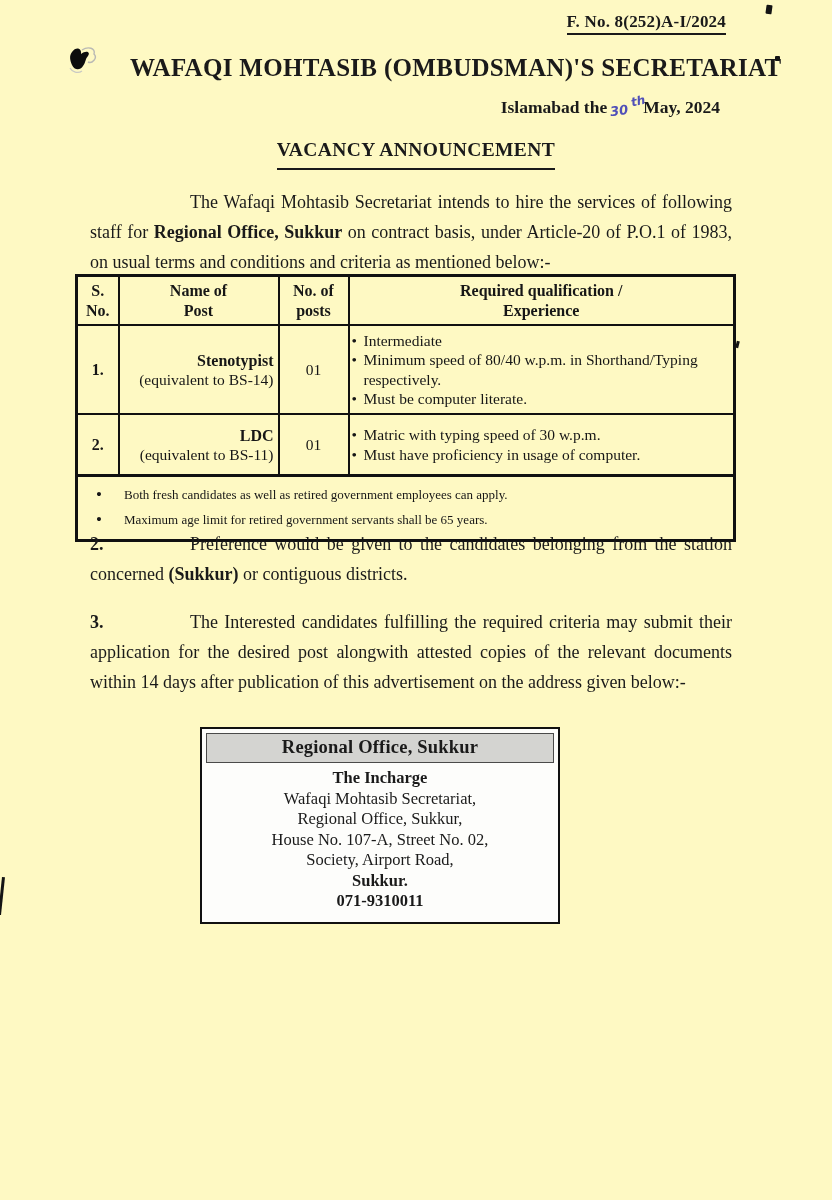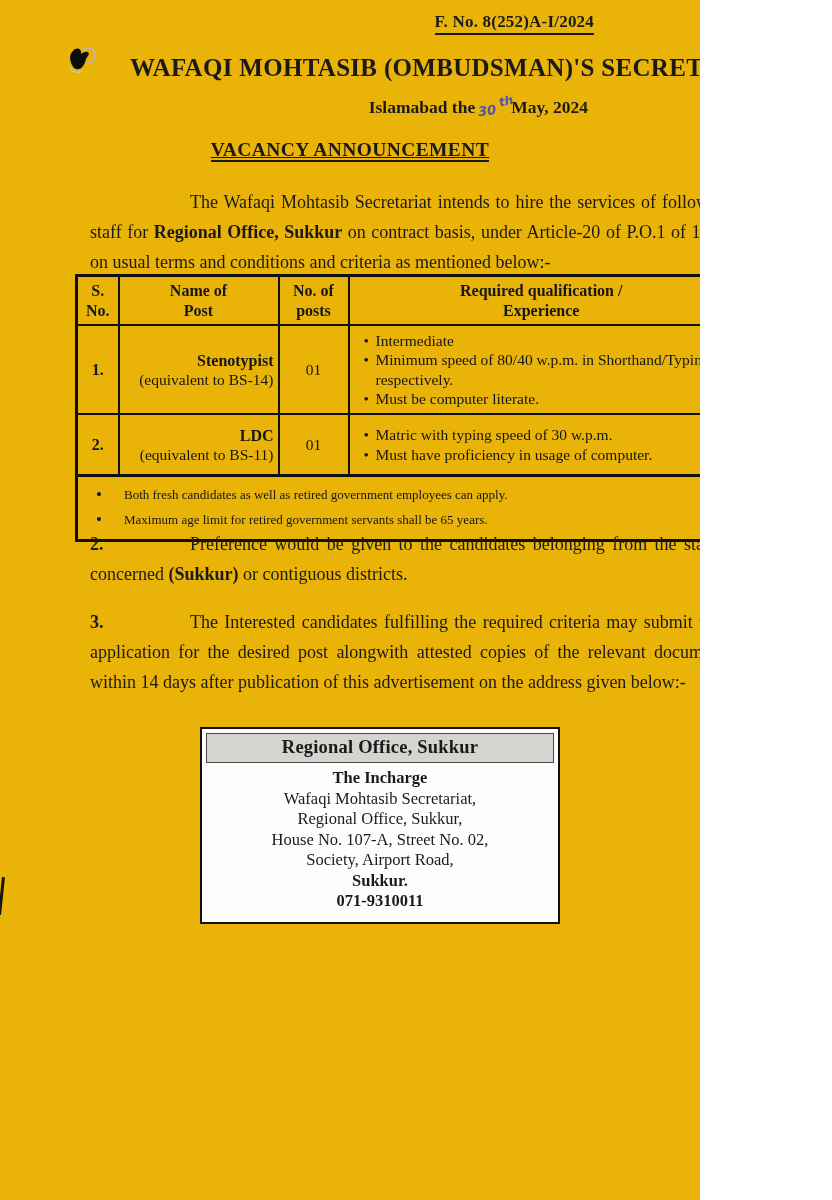--- a/index.html
+++ b/index.html
@@ -1,19 +1,19 @@
 <!DOCTYPE html>
 <html><head>
 <meta charset="utf-8">
 <style>
   html, body { margin: 0; padding: 0; background: #ffffff; }
   .page {
     position: relative;
-    width: 700px; height: 1200px;
-    background: #eab308;
+    width: 832px; height: 1200px;
+    background: #fef9c3;
     font-family: "Liberation Serif", serif;
     color: #1a1a1a;
     overflow: hidden;
   }
 
   
   .file-no {
     position: absolute; top: 12px; right: 106px;
     font-size: 17px; font-weight: bold;
     border-bottom: 2px solid #1a1a1a; padding-bottom: 1px;
@@ -39,21 +39,21 @@
   .hand-ord {
     position: absolute; left: 24px; top: -19px;
     font-family: "DejaVu Sans", sans-serif; font-style: italic;
     font-size: 12px; font-weight: bold; color: #5050b8;
     transform: rotate(-12deg);
   }
   .doc-title {
     position: absolute; top: 139px; left: 0; width: 100%;
     text-align: center; font-size: 19.5px; font-weight: bold; letter-spacing: .4px;
   }
-  .doc-title span { border-bottom: 2.5px solid #1a1a1a; padding-bottom: 0; text-decoration: underline; }
+  .doc-title span { border-bottom: 2.5px solid #1a1a1a; padding-bottom: 8px; }
 
   
   .para {
     position: absolute; left: 82px; width: 642px;
     font-size: 18px; line-height: 30px; text-align: justify;
     margin: 8px;
   }
   .para-1 { top: 179px; text-indent: 100px; }
   .para-2 { top: 521px; }
   .para-3 { top: 599px; }
@@ -69,21 +69,21 @@
   }
   .vtable td, .vtable th { border: 2px solid #111; padding: 2px 4px; vertical-align: middle; }
   .vtable { border: 3px solid #111; }
   .vtable th { font-size: 16px; font-weight: bold; text-align: center; line-height: 20px; height: 43px; padding: 2px; }
   .col-sno { width: 42px; } .col-post { width: 160px; } .col-count { width: 70px; } .col-qual { width: 386px; }
   td.c-sno { text-align: center; font-weight: bold; font-size: 16px; }
   td.c-post { text-align: right; line-height: 19px; }
   .post-name { font-weight: bold; font-size: 16px; }
   .post-grade { font-size: 15.5px; }
   td.c-count { text-align: center; }
-  td.c-qual { padding: 4px 4px 4px 12px; }
+  td.c-qual { padding: 4px 4px 4px 0; }
   tr.row-1 td { height: 79px; }
   tr.row-2 td { height: 51px; }
   ul.qual-list { margin: 0; padding: 0; list-style: none; }
   ul.qual-list li { position: relative; padding-left: 14px; line-height: 19.5px; }
   ul.qual-list li::before { content: "\2022"; position: absolute; left: 2px; }
   tr.notes-row td { border-top: 3px solid #111; padding: 5px 6px 7px 6px; }
   ul.notes-list { margin: 0; padding: 0; list-style: none; font-size: 13px; }
   ul.notes-list li { position: relative; padding-left: 40px; line-height: 25px; }
   ul.notes-list li::before { content: "\2022"; position: absolute; left: 12px; font-size: 17px; }
 

